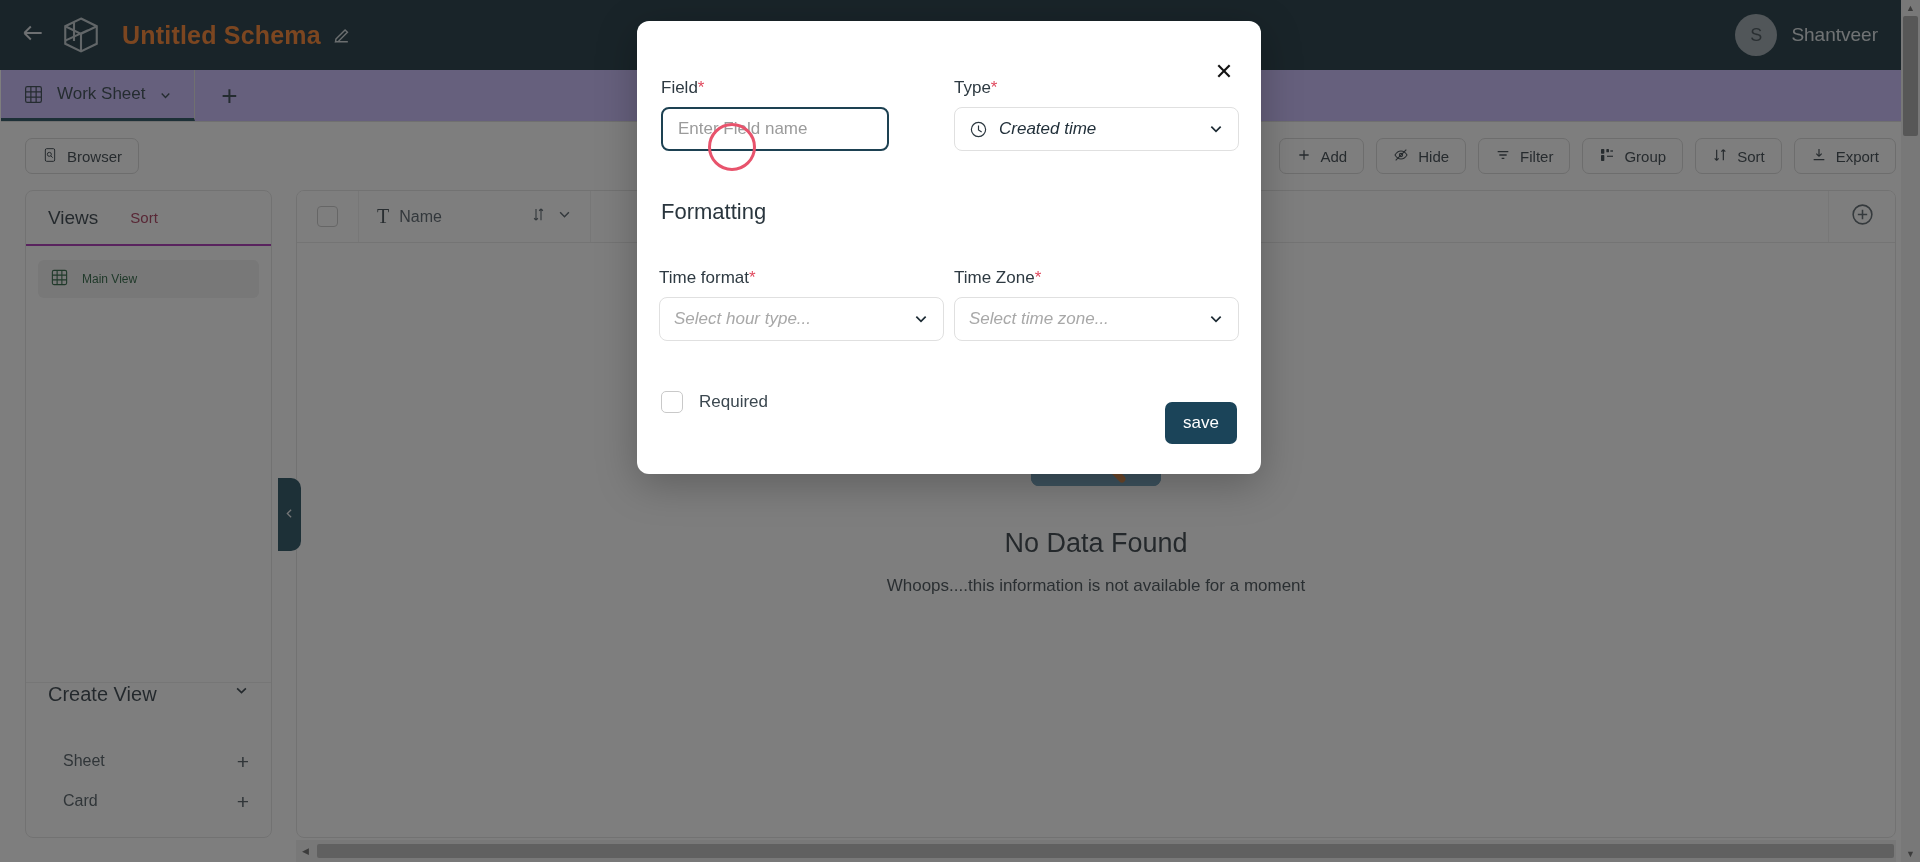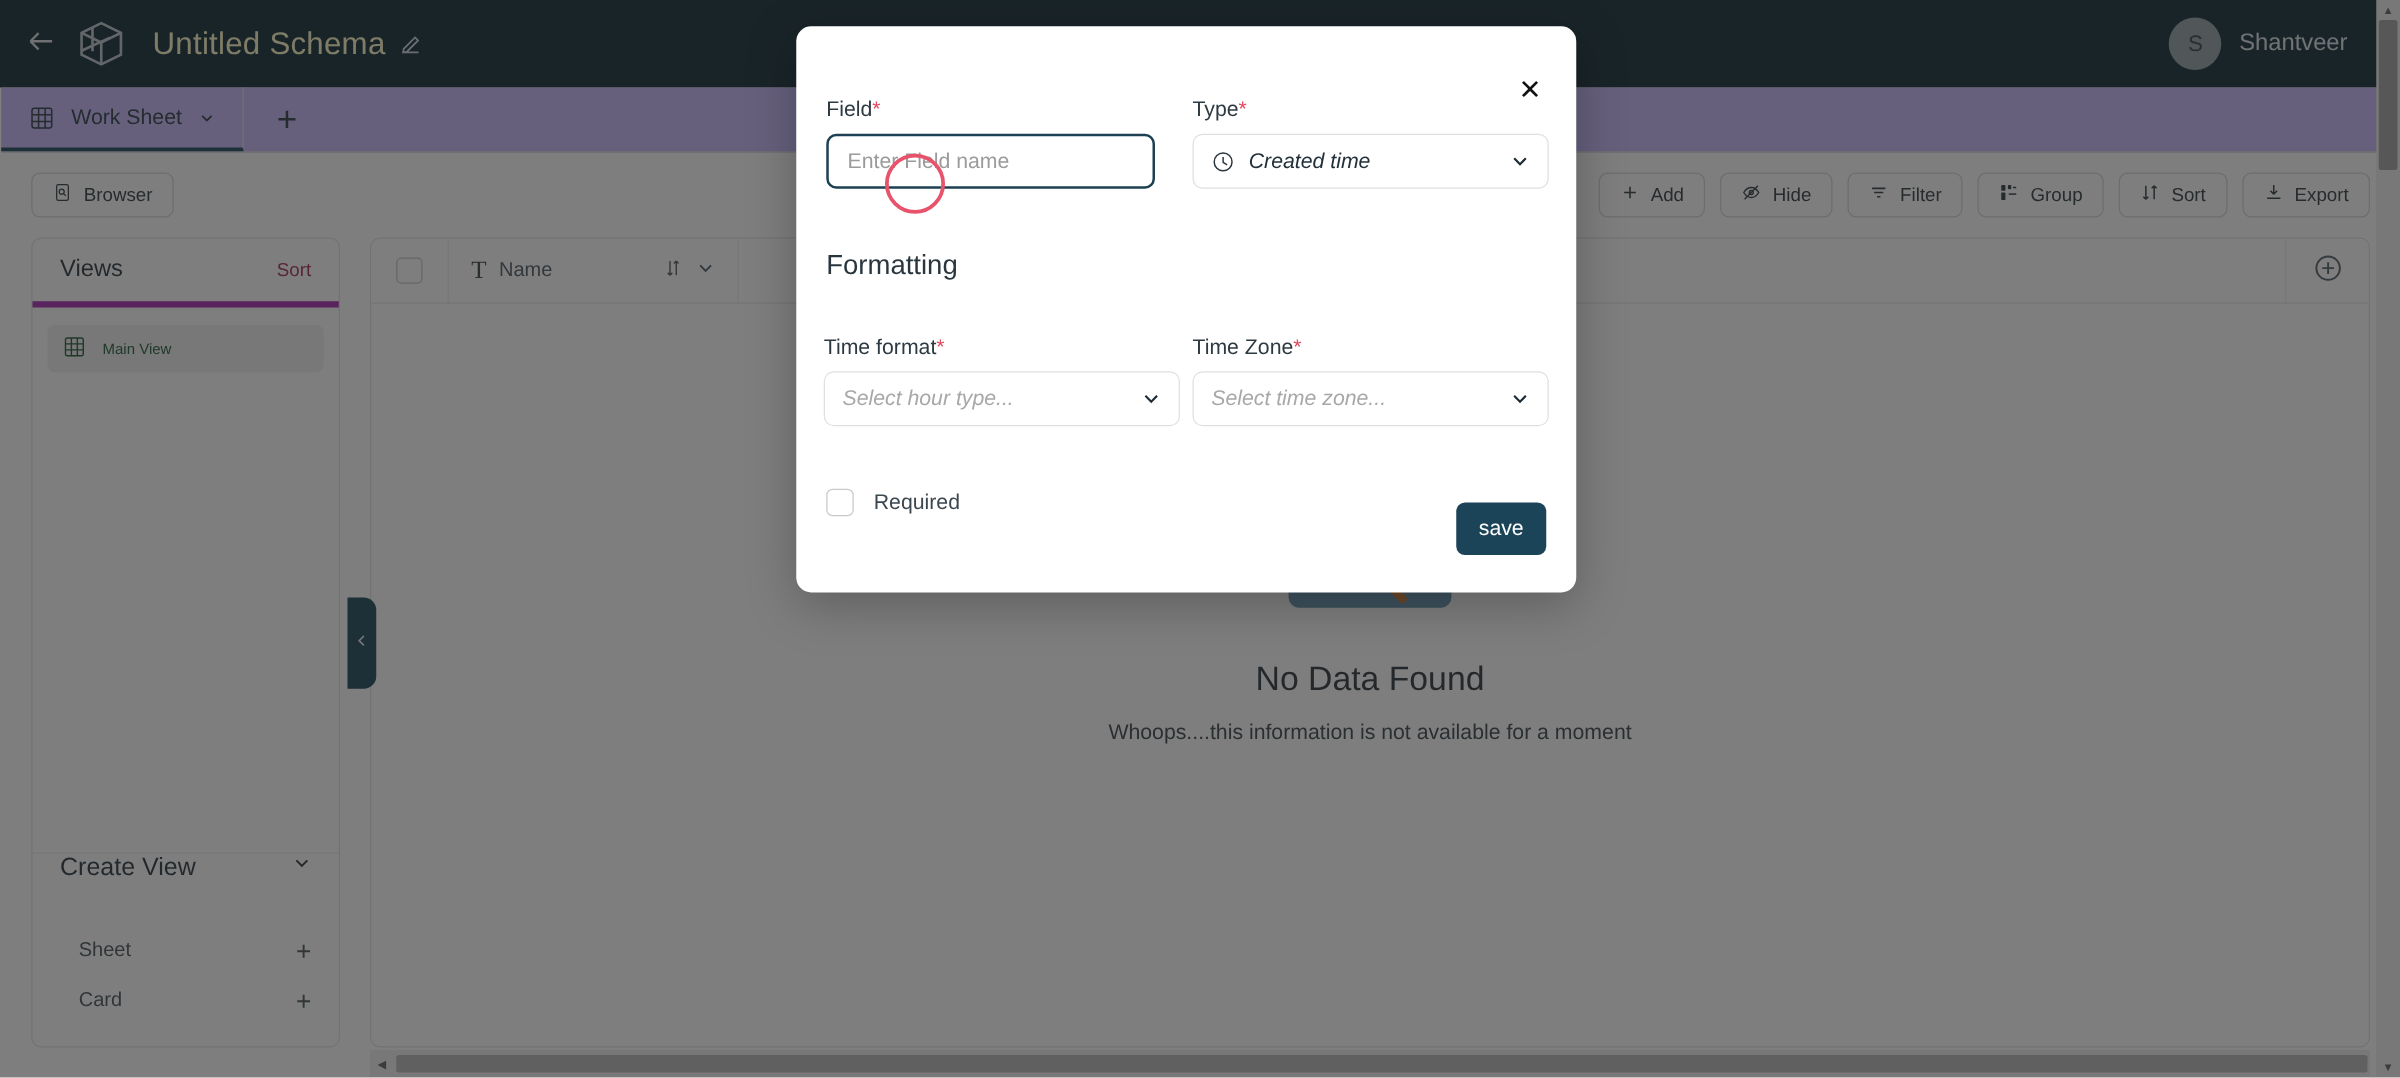--- a/index.html
+++ b/index.html
@@ -15,21 +15,21 @@
   .topbar {
     position: absolute; top: 0; left: 0; width: 1920px; height: 70px;
     background: #04202c; display: flex; align-items: center;
   }
   .back-arrow {
     width: 46px; margin-left: 10px; color: #d7dde0;
     font-size: 26px; line-height: 1; text-align: center; cursor: pointer;
   }
   .cube-logo { width: 42px; height: 42px; margin-left: 4px; color: #b9c4c9; }
   .schema-title {
-    margin-left: 20px; color: #fef9c3; font-size: 25px; font-weight: 400;
+    margin-left: 20px; color: #f97316; font-size: 25px; font-weight: 700;
     letter-spacing: .2px;
   }
   .pencil-icon { margin-left: 11px; width: 19px; height: 19px; color: #cfd7da; cursor: pointer; }
   .user-zone {
     position: absolute; right: 42px; top: 0; height: 70px;
     display: flex; align-items: center; gap: 14px;
   }
   .avatar {
     width: 42px; height: 42px; border-radius: 50%;
     background: #8e9ba3; color: #2b3940;
@@ -76,22 +76,22 @@
     position: absolute; right: 24px; display: flex; gap: 12px; align-items: center;
   }
 
   
   .sidebar {
     position: absolute; top: 190px; left: 25px; width: 247px; height: 648px;
     background: #fff; border: 1px solid #e2e2e2; border-radius: 8px;
     display: flex; flex-direction: column;
   }
   .views-head {
-    height: 55px; display: flex; align-items: center; justify-content: space-between;
-    padding: 0 22px; border-bottom: 5px solid #a21caf;
+    height: 55px; display: flex; align-items: center; 
+    padding: 0 22px; border-bottom: 2px solid #a21caf; gap: 32px;
   }
   .views-title { font-size: 19px; color: #1d2a33; }
   .views-sort { font-size: 15px; color: #a0264a; cursor: pointer; }
   .views-list { padding: 14px 12px 0 12px; flex: 1; }
   .view-item {
     display: flex; align-items: center; gap: 13px;
     height: 38px; padding: 0 12px; border-radius: 6px;
     background: #efefef; font-size: 12px; color: #14532d; cursor: pointer;
   }
   .view-item svg { width: 19px; height: 19px; }
@@ -191,21 +191,21 @@
   .modal-close {
     position: absolute; right: 24px; top: 38px;
     font-size: 22px; color: #111; cursor: pointer; line-height: 1;
     width: 26px; height: 26px; display: flex; align-items: center; justify-content: center;
   }
   .fld-label { font-size: 17px; color: #2e3a42; margin-bottom: 9px; display: block; }
   .req-star { color: #e04a5f; }
   .m-field-col { position: absolute; }
 
   .txt-input {
-    width: 263px; height: 44px;
+    width: 228px; height: 44px;
     border: 2px solid #1d4152; border-radius: 8px;
     padding: 0 15px; font-size: 17px; color: #000000;
     font-family: "Liberation Sans", sans-serif;
     background: #fff; outline: none;
   }
   .txt-input::placeholder { color: #9b9b9b; }
 
   .select-box {
     width: 285px; height: 44px;
     border: 1px solid #e0e0e0; border-radius: 8px;

